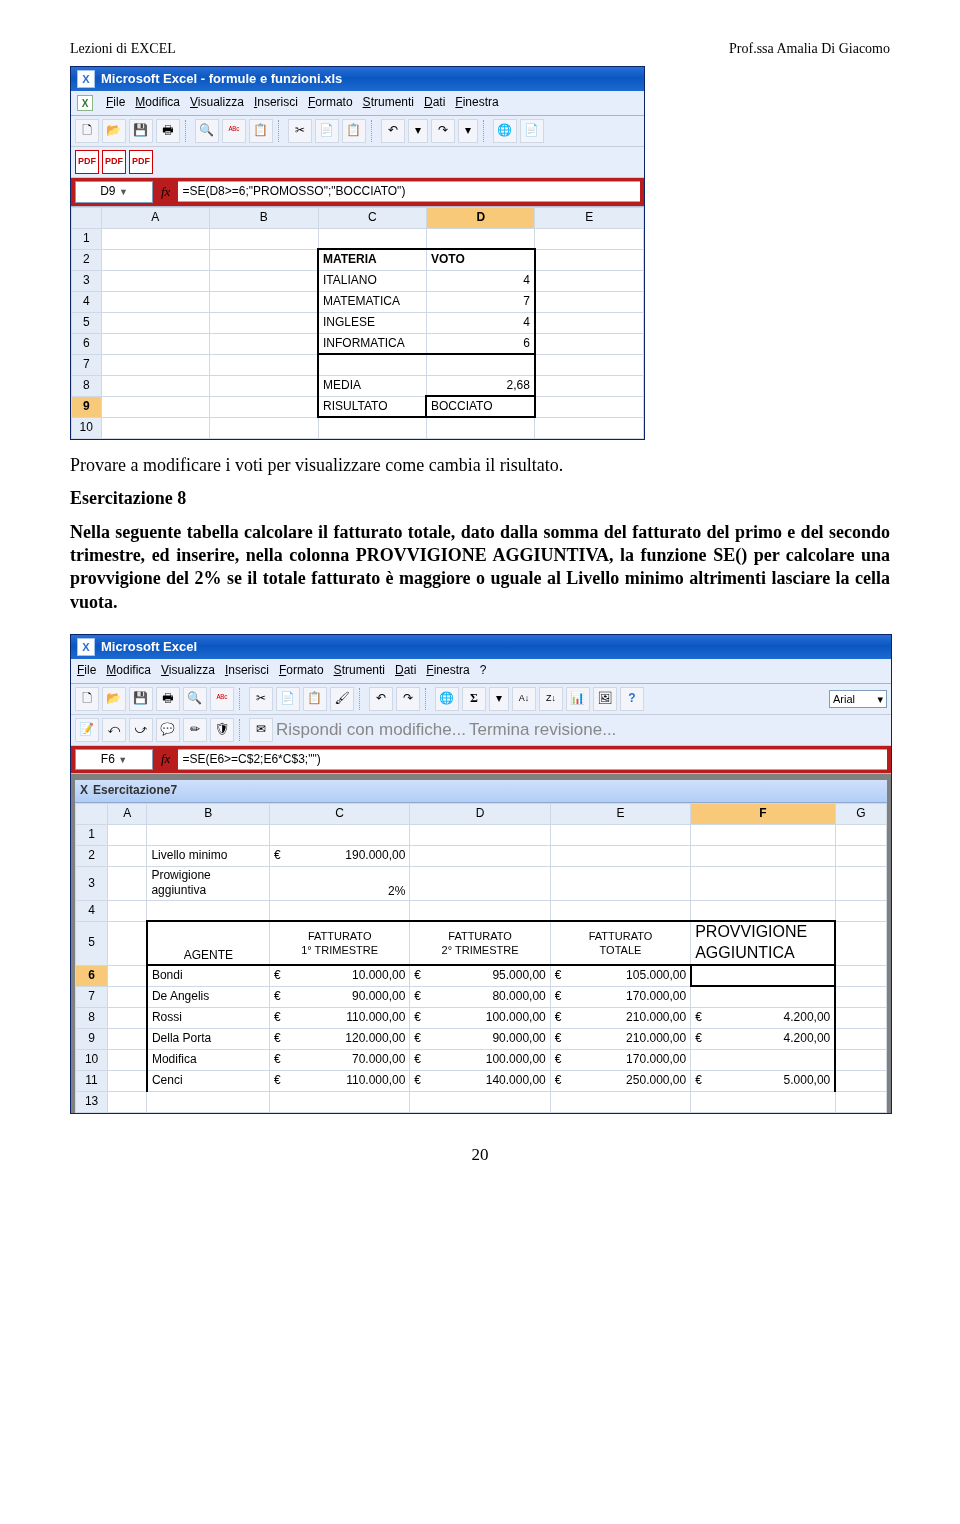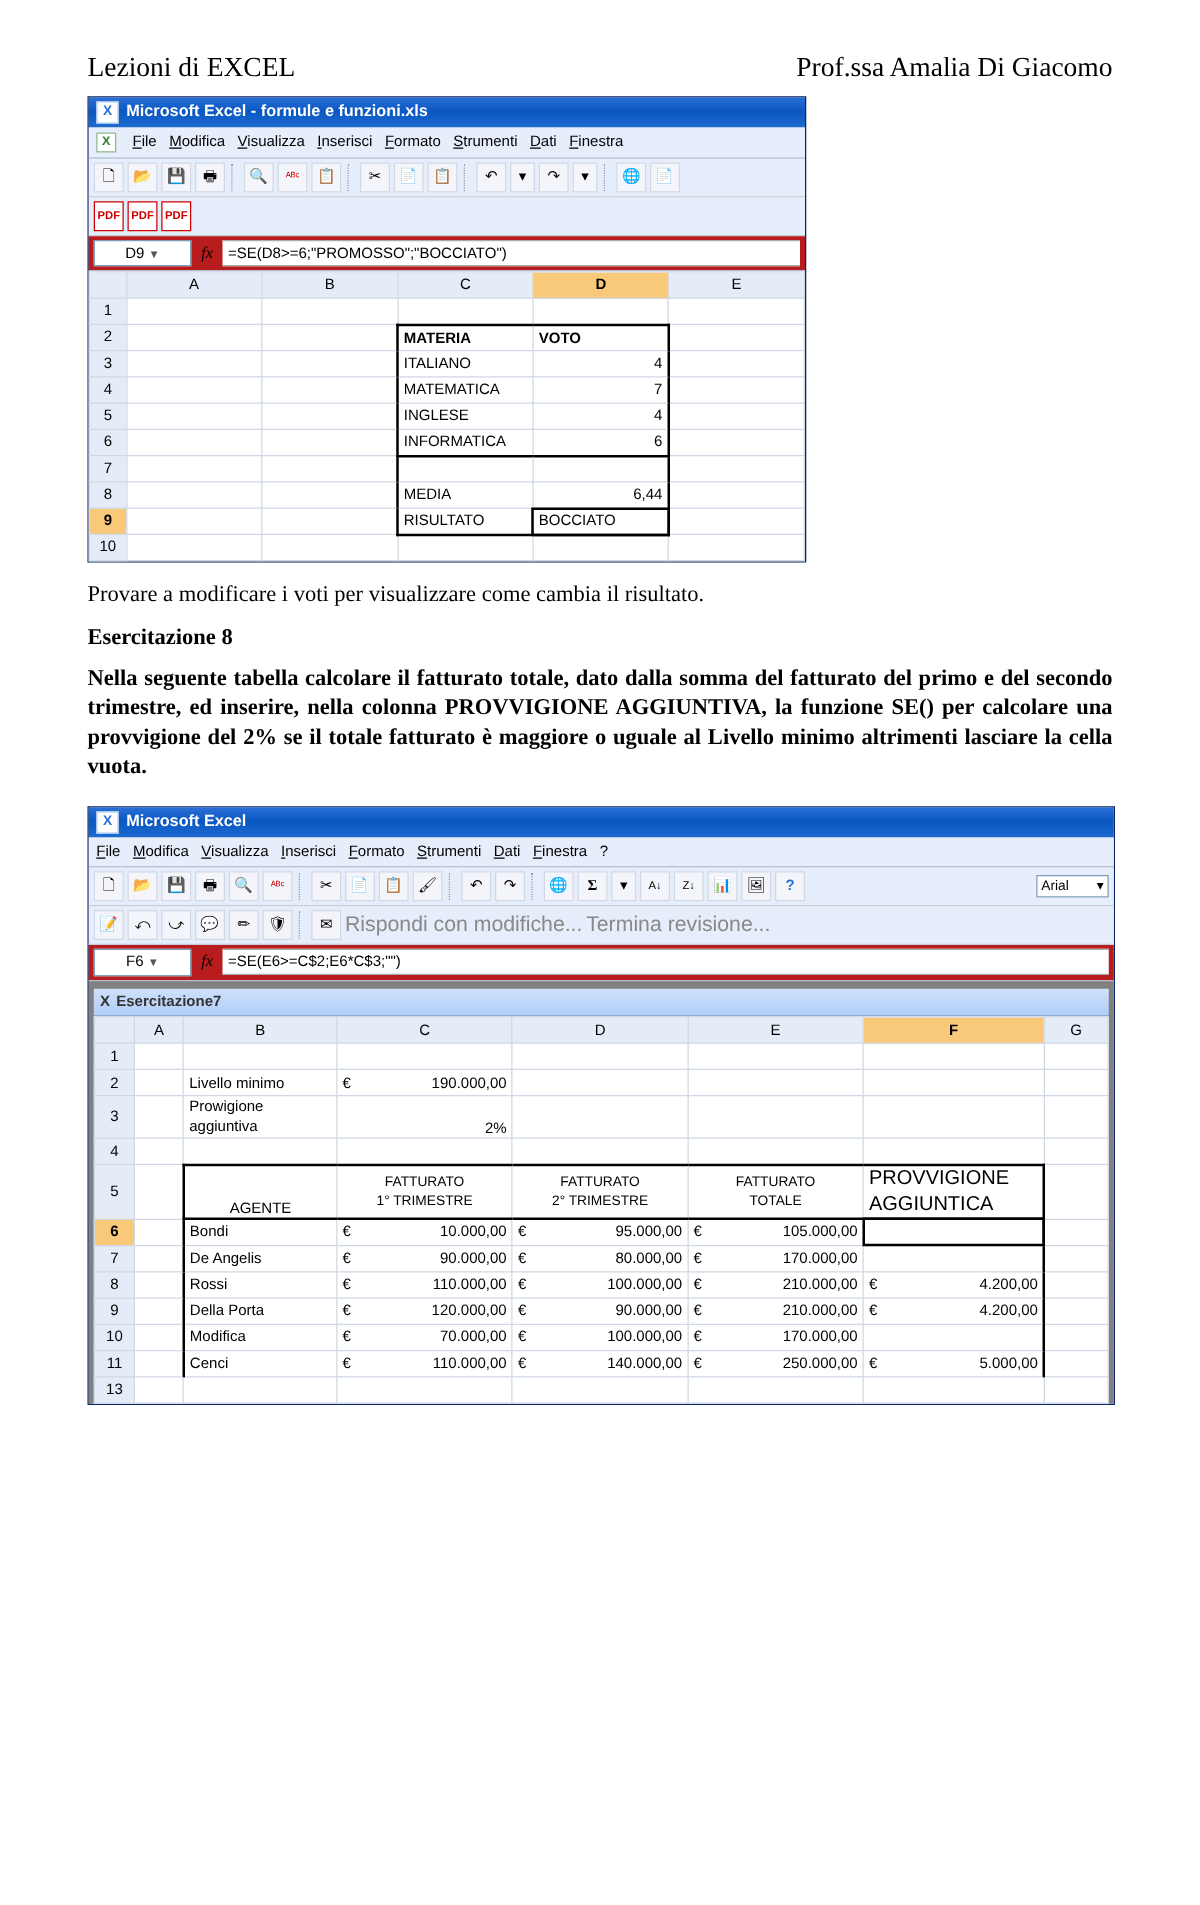--- a/index.html
+++ b/index.html
@@ -10,21 +10,21 @@
     color: #000;
   }
   .page {
     padding: 40px 70px 40px 70px;
     font-size: 18px;
     line-height: 1.3;
   }
   .doc-header {
     display: flex;
     justify-content: space-between;
-    font-size: 22px;
+    font-size: 14px;
     margin-bottom: 8px;
   }
   .excel-window {
     border: 1px solid #0a246a;
     background: #ece9d8;
     font-family: Tahoma, Arial, sans-serif;
     font-size: 12px;
   }
   .titlebar {
     background: linear-gradient(to bottom, #2a6fd6, #0b57c2 45%, #1d6ad0);
@@ -282,21 +282,21 @@
             <td></td>
         <td class="thickL"></td>
         <td class="thickR"></td>
             <td></td>
           </tr>
       <tr>
             <th class="rowh">8</th>
             <td></td>
             <td></td>
         <td class="thickL">MEDIA</td>
-        <td class="right thickR">6,44</td>
+        <td class="right thickR">2,68</td>
             <td></td>
           </tr>
       <tr>
             <th class="rowh active-row">9</th>
             <td></td>
             <td></td>
         <td class="thickL thickB">RISULTATO</td>
         <td class="selectedCell thickR thickB">BOCCIATO</td>
             <td></td>
           </tr>
@@ -524,13 +524,14 @@
               <td></td>
               <td></td>
               <td></td>
               <td></td>
             </tr>
       </tbody>
         </table>
     </div>
   </div>
 
+  <div class="pagenum">20</div>
 </div>
 
 </body></html>

